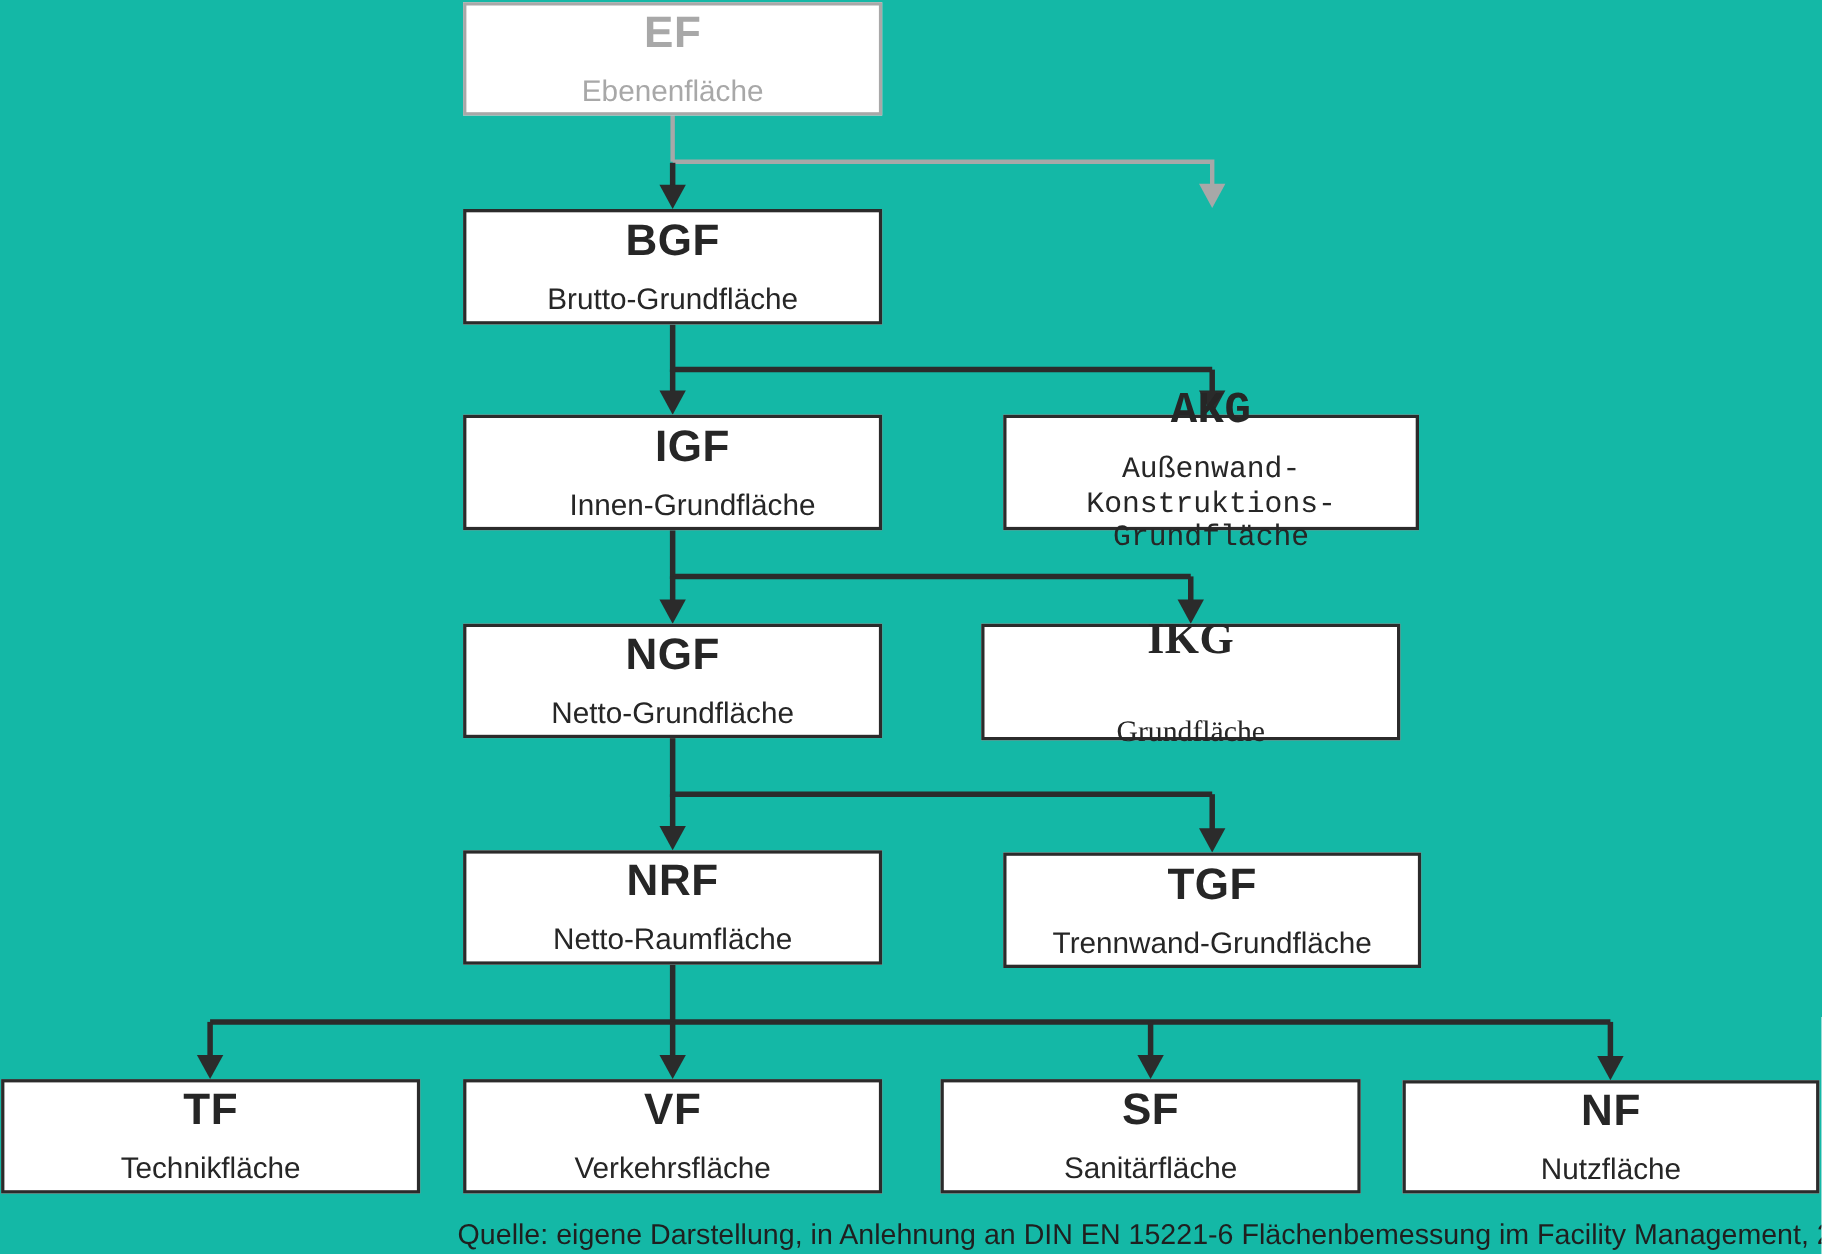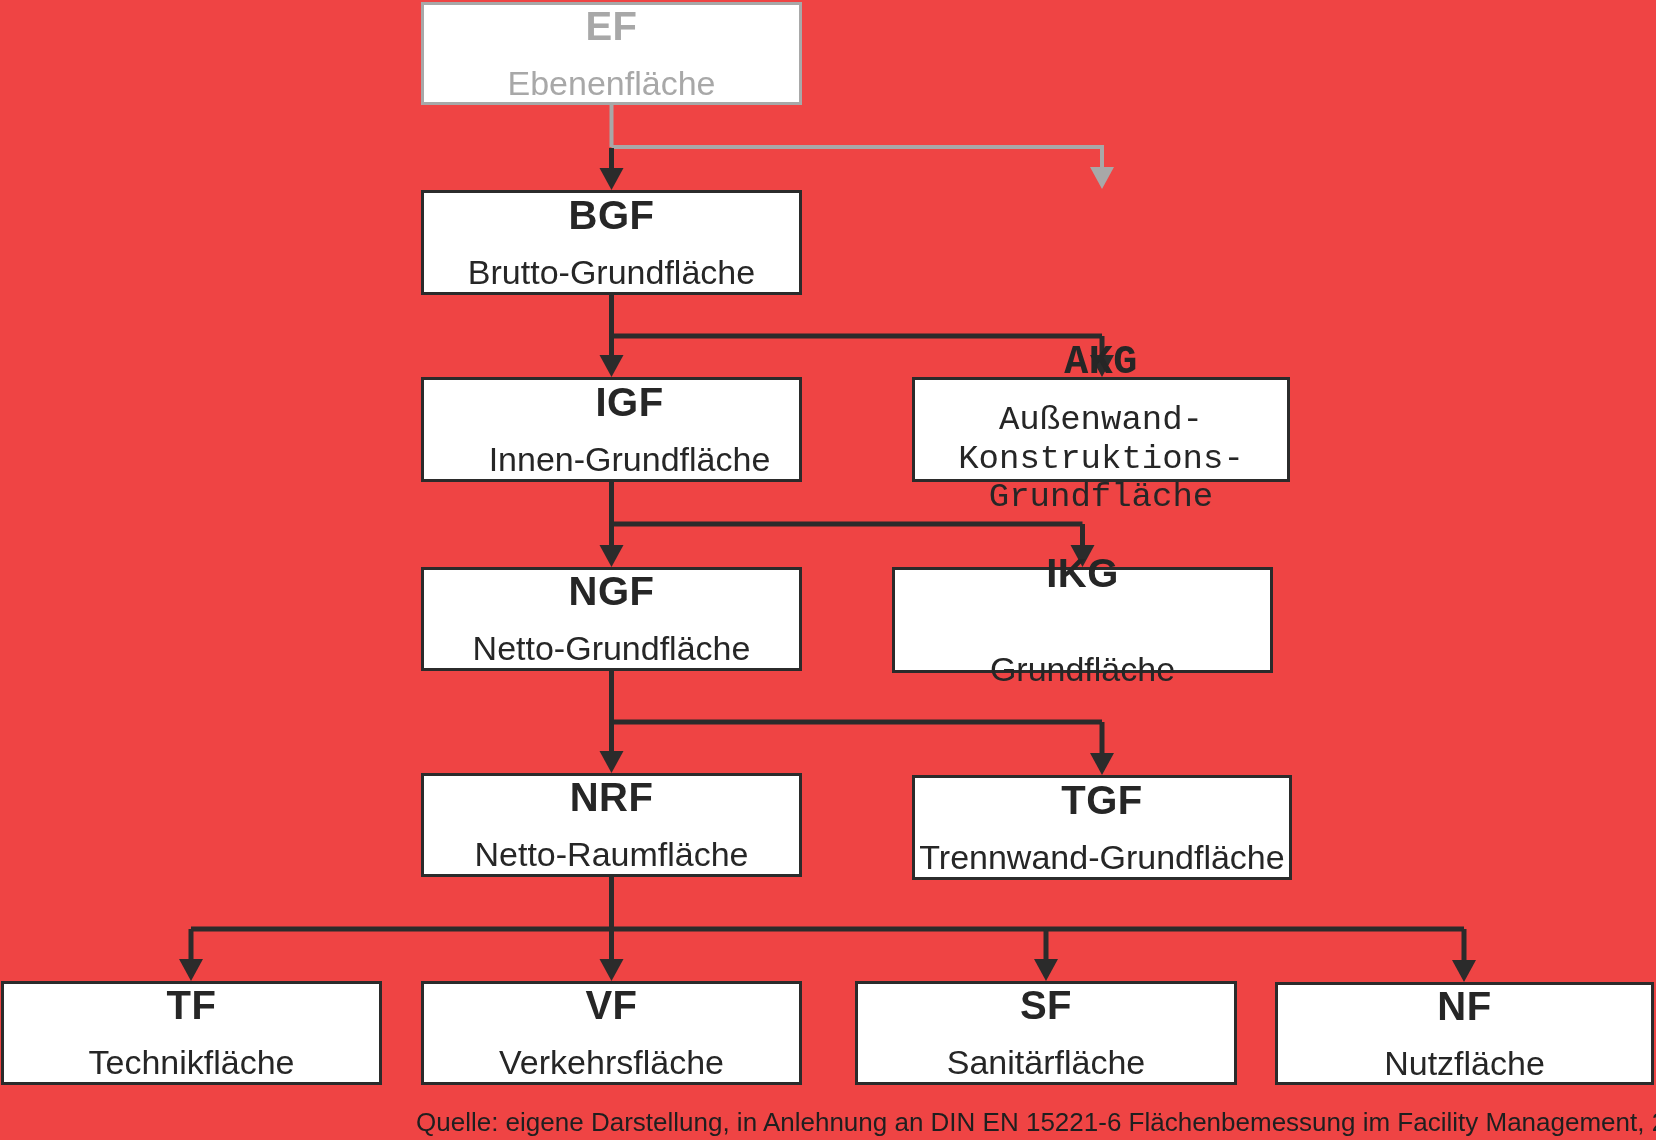--- a/index.html
+++ b/index.html
@@ -5,21 +5,21 @@
   html, body {
     margin: 0;
     padding: 0;
     background: #ffffff;
     font-family: "Liberation Sans", "DejaVu Sans", sans-serif;
   }
   #stage {
     position: relative;
     width: 1656px;
     height: 1140px;
-    background: #ef4444;
+    background: #14b8a6;
     overflow: hidden;
   }
   #wires {
     position: absolute;
     left: 0; top: 0;
     width: 1656px;
     height: 1140px;
   }
   .node {
     position: absolute;
@@ -33,36 +33,36 @@
     text-align: center;
   }
   .node .abbr {
     font-weight: bold;
     font-size: 40px;
     line-height: 1.05;
     color: #262626;
     letter-spacing: 0.5px;
   }
   .node .sub {
-    font-size: 34px;
+    font-size: 27px;
     line-height: 1.13;
     color: #262626;
     margin-top: 17px;
   }
   .node.gray { border-color: #a8a8a8; }
   .node.gray .abbr, .node.gray .sub { color: #a8a8a8; }
 
   
   #n-ef  { left: 421px;  top: 2px;   width: 381px; height: 103px; }
   #n-bgf { left: 421px;  top: 190px; width: 381px; height: 105px; }
   #n-ugf { left: 912px;  top: 189px; width: 380px; height: 105px; }
   #n-igf { left: 421px;  top: 377px; width: 381px; height: 105px; padding-left: 36px; }
   #n-akg { left: 912px;  top: 377px; width: 378px; height: 105px; font-family: Liberation Mono, monospace; }
   #n-ngf { left: 421px;  top: 567px; width: 381px; height: 104px; }
-  #n-ikg { left: 892px;  top: 567px; width: 381px; height: 106px; }
+  #n-ikg { left: 892px;  top: 567px; width: 381px; height: 106px; font-family: Liberation Serif, serif; }
   #n-nrf { left: 421px;  top: 773px; width: 381px; height: 104px; }
   #n-tgf { left: 912px;  top: 775px; width: 380px; height: 105px; }
   #n-tf  { left: 1px;    top: 981px; width: 381px; height: 104px; }
   #n-vf  { left: 421px;  top: 981px; width: 381px; height: 104px; }
   #n-sf  { left: 855px;  top: 981px; width: 382px; height: 104px; }
   #n-nf  { left: 1275px; top: 982px; width: 379px; height: 103px; }
 
   .caption {
     position: absolute;
     left: 416px;

